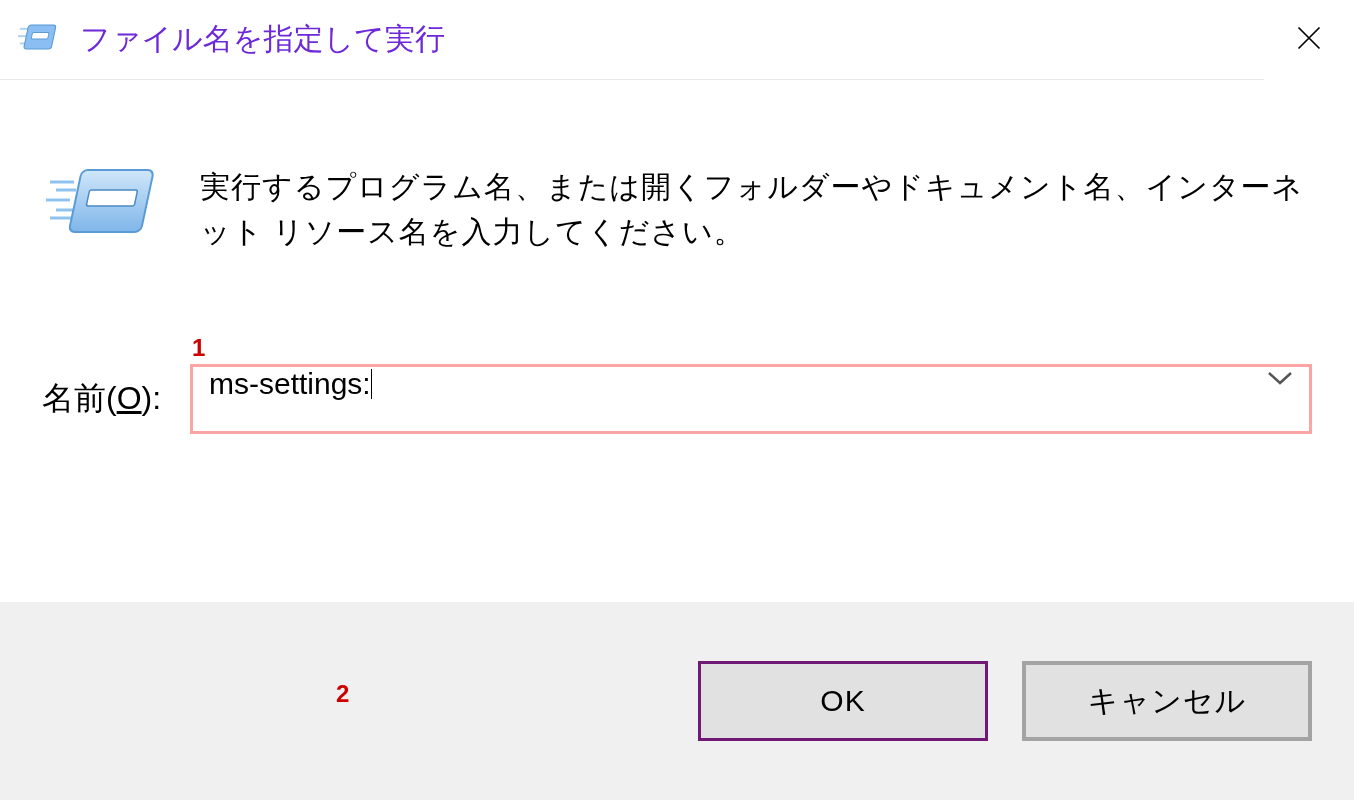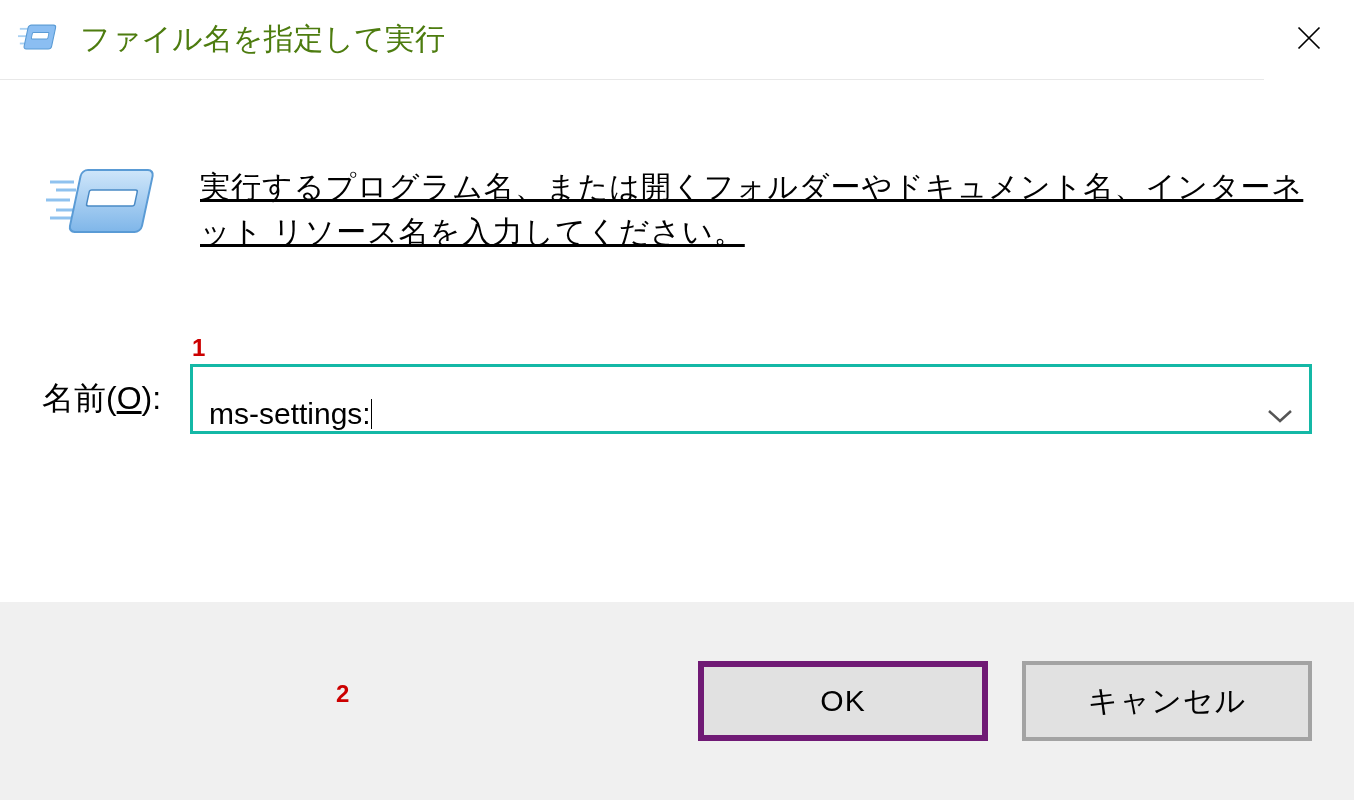--- a/index.html
+++ b/index.html
@@ -23,21 +23,21 @@
     border-bottom: 1px solid #e8e8e8;
     background: #fff;
   }
   .titlebar-left {
     display: flex;
     align-items: center;
     gap: 18px;
   }
   .title-text {
     font-size: 30px;
-    color: #4d7c0f;
+    color: #6d28d9;
   }
   .close-btn {
     width: 90px;
     height: 80px;
     display: flex;
     align-items: center;
     justify-content: center;
     background: #fff;
   }
   .close-btn svg { width: 28px; height: 28px; }
@@ -51,43 +51,42 @@
     gap: 38px;
     align-items: flex-start;
   }
   .desc-text {
     font-size: 30px;
     line-height: 1.5;
     color: #000;
     flex: 1;
     padding-top: 4px;
     letter-spacing: 1px;
-    text-decoration: underline;
   }
 
   
   .input-row {
     display: flex;
     align-items: center;
     margin-top: 110px;
     position: relative;
   }
   .input-label {
     font-size: 32px;
     color: #000;
     width: 148px;
   }
   .input-label .underline { text-decoration: underline; }
   .combo {
     flex: 1;
     height: 70px;
-    border: 3px solid #14b8a6;
+    border: 3px solid #fca5a5;
     background: #fff;
     display: flex;
-    align-items: flex-end;
+    align-items: flex-start;
     padding: 0 16px;
     position: relative;
   }
   .combo-text {
     font-size: 30px;
     color: #000;
     flex: 1;
     position: relative;
   }
   .caret {
@@ -135,21 +134,21 @@
     background: #e1e1e1;
     border: 4px solid #a3a3a3;
     font-size: 30px;
     color: #000;
     display: flex;
     align-items: center;
     justify-content: center;
     letter-spacing: 1px;
   }
   .btn.highlight {
-    border: 6px solid #701a75;
+    border: 3px solid #701a75;
   }
   .btn .underline { text-decoration: underline; }
 
   
   .ti-icon { width: 44px; height: 44px; }
   .ti-icon .rect1 { fill: #8bbef2; stroke:#5a9bd5; stroke-width:1.2; transform: skewX(-12deg); }
   .ti-icon .slot  { fill: #ffffff; stroke:#5a9bd5; stroke-width:1; }
   .ti-icon .streak{ stroke:#aad1f2; stroke-width:2; }
 
   

